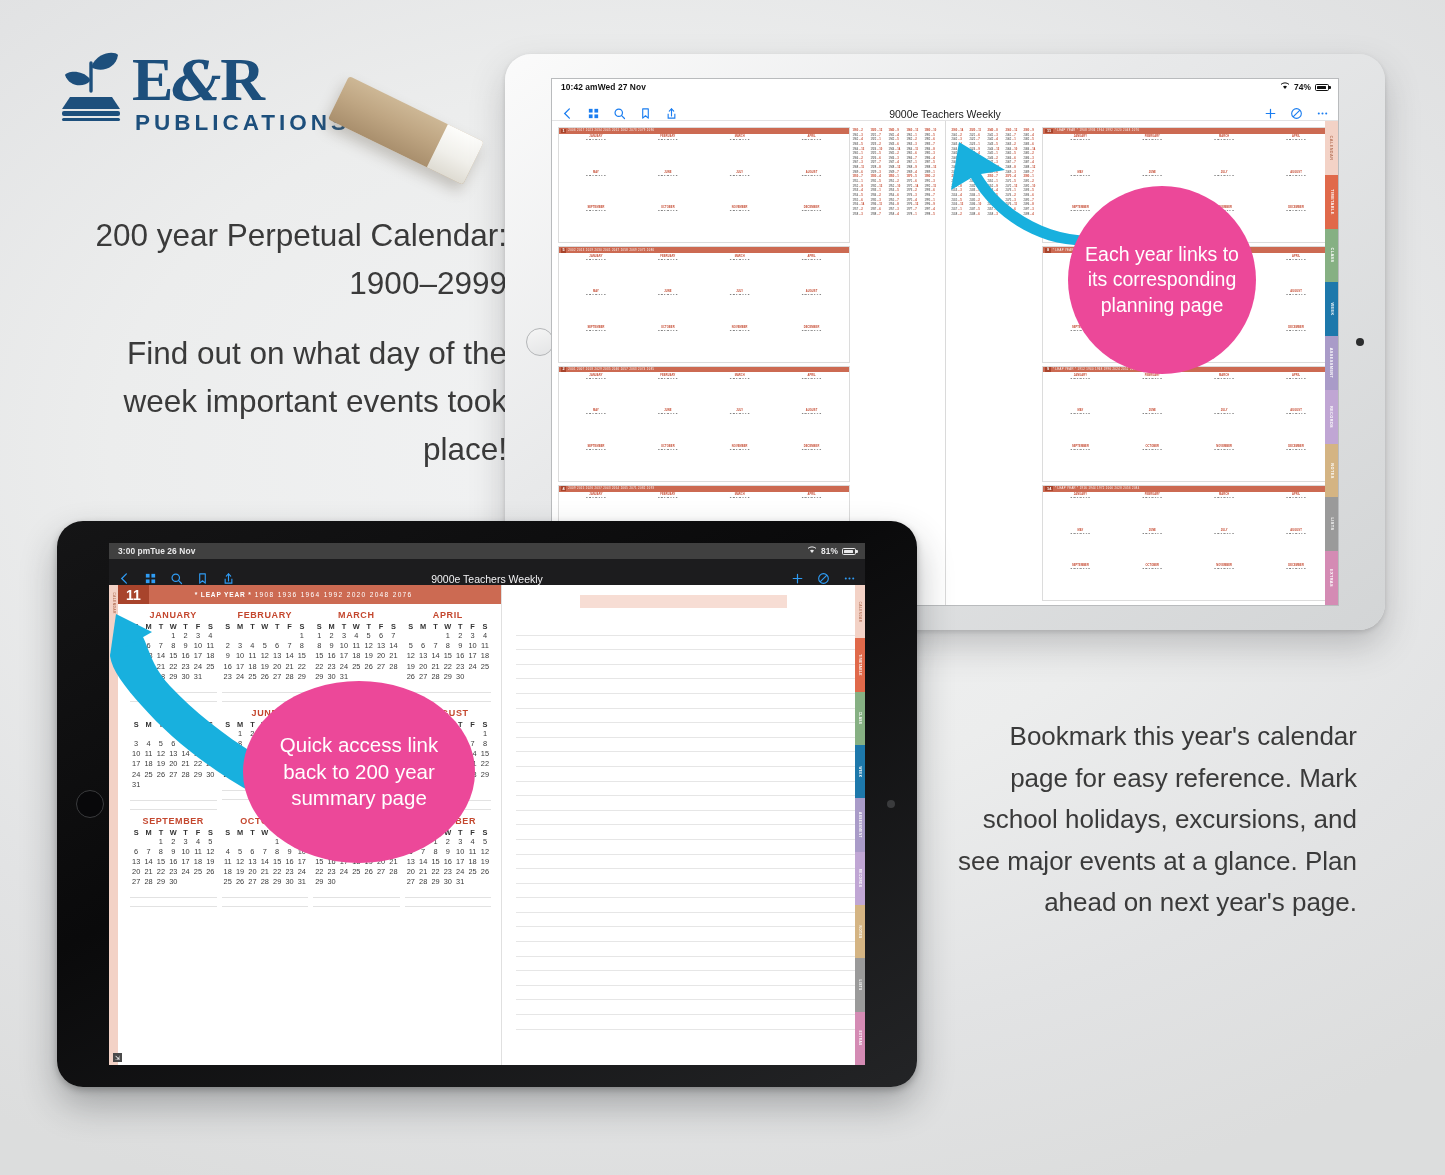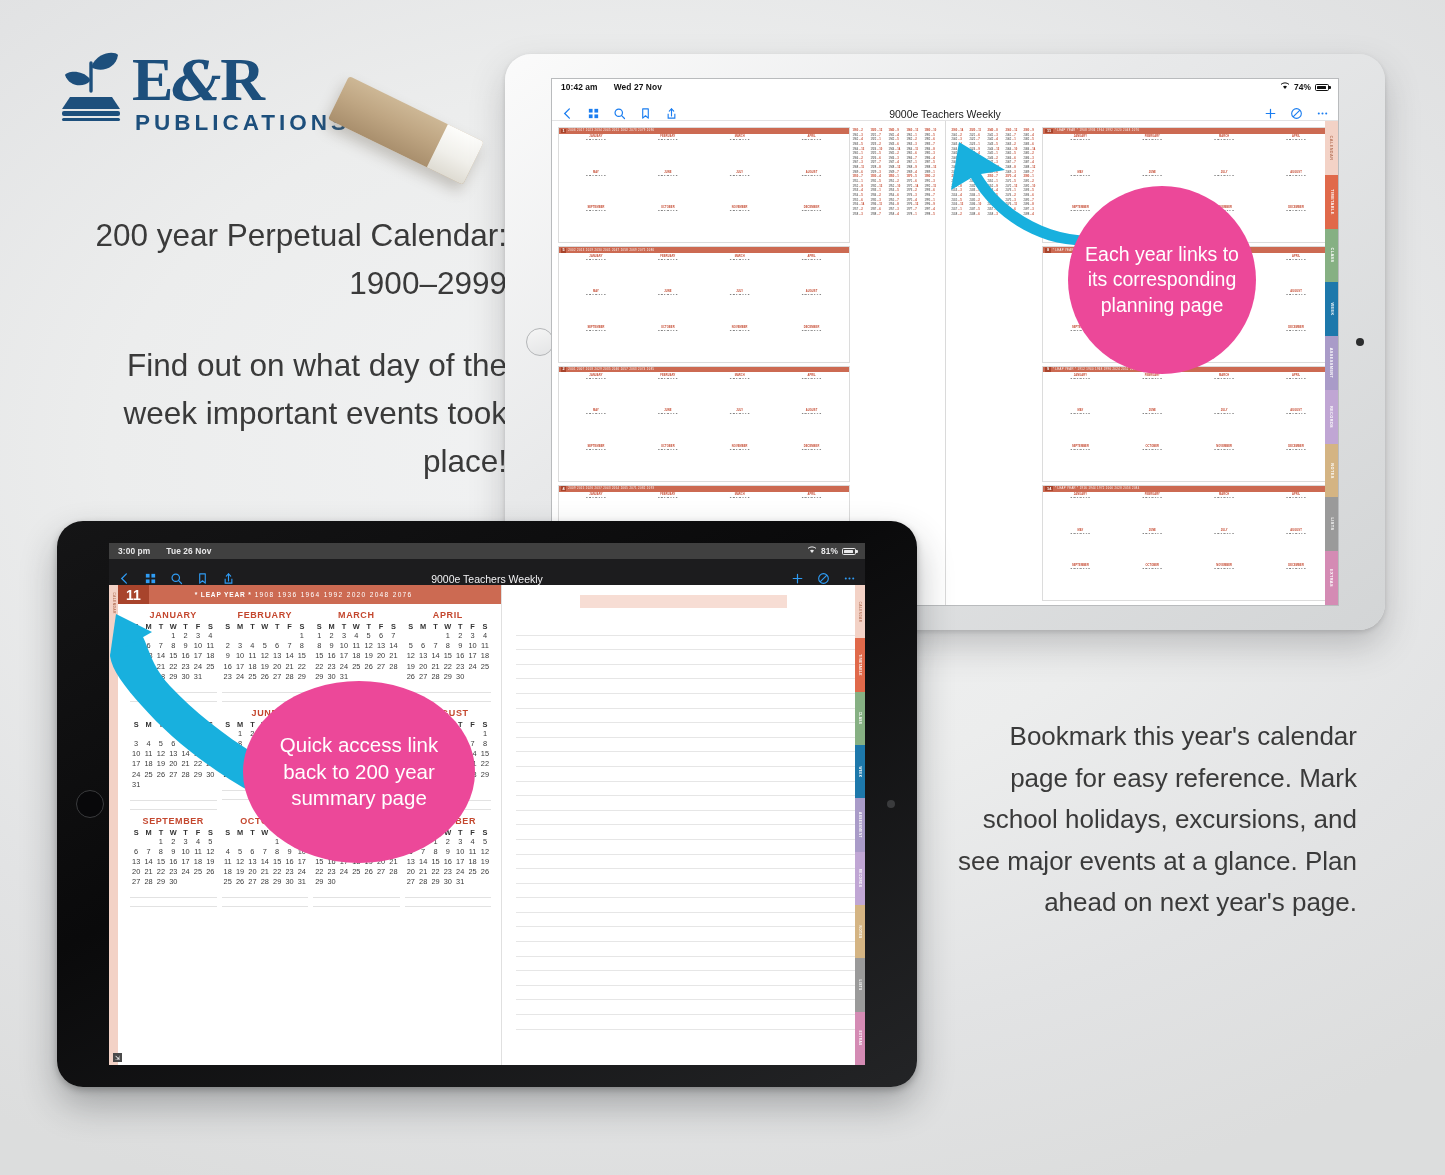--- a/index.html
+++ b/index.html
@@ -32,21 +32,21 @@
   }
   #eraser .tip {
     position: absolute; right: 0; top: 0; width: 40px; height: 100%;
     background: linear-gradient(180deg, #fdfdfb 0%, #f0efea 55%, #dedbd2 100%);
     border-radius: 0 3px 3px 0;
   }
 
   
   #copy-left { position: absolute; left: 95px; top: 212px; width: 412px; text-align: right;
                color: #3a3a3a; font-size: 31.5px; line-height: 1.52; font-weight: 300; }
-  #copy-left .lede { margin-bottom: 34px; }
+  #copy-left .lede { margin-bottom: 22px; }
   #copy-right { position: absolute; left: 957px; top: 716px; width: 400px; text-align: right;
                 color: #3a3a3a; font-size: 26px; line-height: 1.60; font-weight: 300; }
 
   
   #tablet-top {
     position: absolute; left: 505px; top: 54px; width: 880px; height: 576px;
     background: linear-gradient(145deg, #fbfbfb 0%, #e8e9ea 38%, #d3d5d6 100%);
     border-radius: 26px; padding: 24px 46px 24px 46px;
     box-shadow: 0 16px 34px rgba(60,62,66,0.26), 0 2px 5px rgba(0,0,0,0.14);
   }
@@ -78,21 +78,21 @@
   }
   #tablet-bottom .camera {
     position: absolute; right: 22px; top: 50%; margin-top: -4px; width: 8px; height: 8px;
     border-radius: 50%; background: #3a3b3d;
   }
 
   
   .statusbar { height: 16px; display: flex; align-items: center; padding: 0 9px;
                font-size: 8.4px; letter-spacing: 0.1px; }
   .statusbar .time { font-weight: 700; }
-  .statusbar .date { margin-left: 16px; font-weight: 700; }
+  .statusbar .date { margin-left: 0; font-weight: 700; }
   .statusbar .right { margin-left: auto; display: flex; align-items: center; gap: 4px; }
   .statusbar .batt-pct { font-weight: 700; }
   .batt-icon { width: 14px; height: 7px; border: 1px solid currentColor; border-radius: 1.6px;
                position: relative; display: inline-block; }
   .batt-icon::after { content: ""; position: absolute; right: -3px; top: 1.6px; width: 1.6px; height: 2.6px;
                       background: currentColor; border-radius: 0 1px 1px 0; }
   .batt-icon .fill { position: absolute; left: 1px; top: 1px; bottom: 1px; width: 74%; background: currentColor; border-radius: 0.6px; }
 
   .toolbar { height: 26px; display: flex; align-items: flex-end; padding: 0 9px; position: relative; }
   .toolbar .left-tools { display: flex; align-items: center; gap: 13px; }

